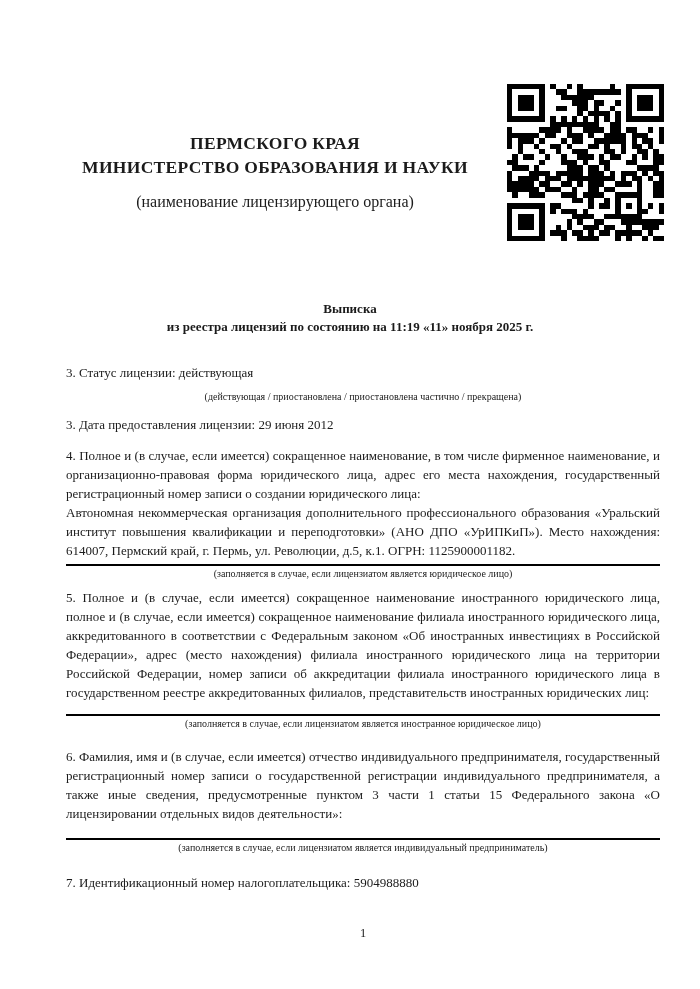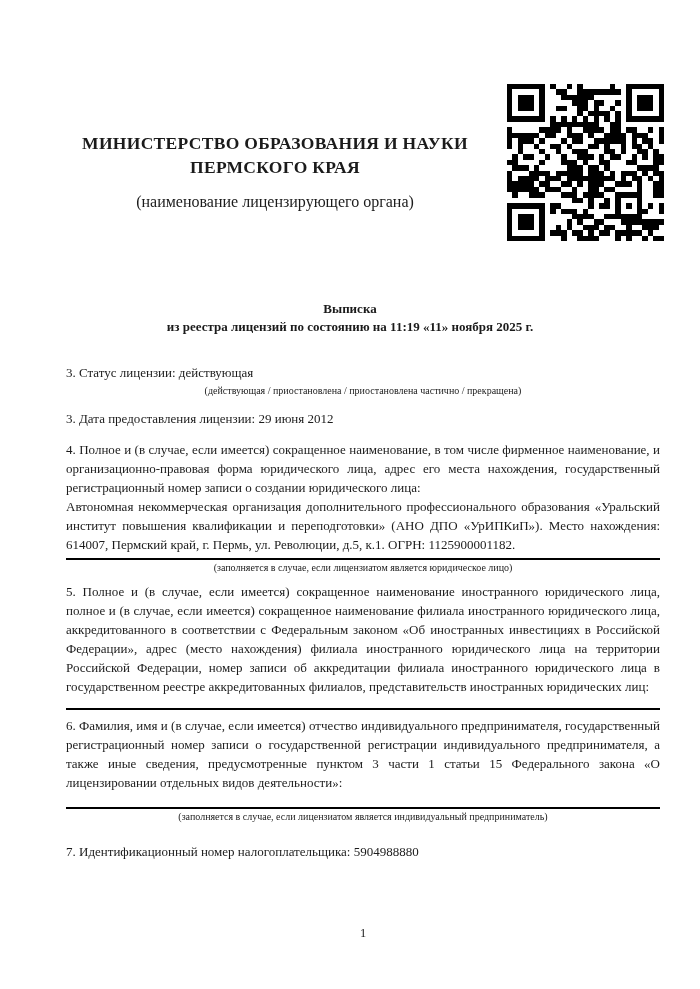--- a/index.html
+++ b/index.html
@@ -19,35 +19,35 @@
     font-size:13px;line-height:19px;}
   .item{white-space:nowrap;}
   .para{text-align:justify;}
   .cap{font-size:10px;line-height:14px;text-align:center;margin-top:1px;}
   .rule{height:2px;background:#000;}
   .mt16{margin-top:16px;}
   .mt11{margin-top:11px;}
   .mt12{margin-top:12px;}
   .mt4{margin-top:4px;}
   .mt7{margin-top:7px;}
-  .mt6{margin-top:6px;}
+  .mt6{margin-top:16px;}
   .mt15{margin-top:15px;}
   .mt18{margin-top:18px;}
-  .mt2{margin-top:2px;}
+  .mt2{margin-top:8px;}
   .page-number{position:absolute;top:926px;left:66px;width:594px;
     text-align:center;font-size:12.5px;}
 </style>
 </head>
 <body>
 
 <div class="page">
 
   <div class="header">
+    <div class="h-line">ПЕРМСКОГО КРАЯ</div>
     <div class="h-line">МИНИСТЕРСТВО ОБРАЗОВАНИЯ И НАУКИ</div>
-    <div class="h-line">ПЕРМСКОГО КРАЯ</div>
     <div class="h-cap">(наименование лицензирующего органа)</div>
   </div>
 
   <div class="qr">
     <svg id="qr-svg" viewBox="0 0 29 29" shape-rendering="crispEdges" xmlns="http://www.w3.org/2000/svg">
         <path d="M0 0h1v1h-1zM1 0h1v1h-1zM2 0h1v1h-1zM3 0h1v1h-1zM4 0h1v1h-1zM5 0h1v1h-1zM6 0h1v1h-1zM8 0h1v1h-1zM11 0h1v1h-1zM13 0h1v1h-1zM19 0h1v1h-1zM22 0h1v1h-1zM23 0h1v1h-1zM24 0h1v1h-1zM25 0h1v1h-1zM26 0h1v1h-1zM27 0h1v1h-1zM28 0h1v1h-1zM0 1h1v1h-1zM6 1h1v1h-1zM9 1h1v1h-1zM10 1h1v1h-1zM13 1h1v1h-1zM14 1h1v1h-1zM15 1h1v1h-1zM16 1h1v1h-1zM17 1h1v1h-1zM18 1h1v1h-1zM19 1h1v1h-1zM20 1h1v1h-1zM22 1h1v1h-1zM28 1h1v1h-1zM0 2h1v1h-1zM2 2h1v1h-1zM3 2h1v1h-1zM4 2h1v1h-1zM6 2h1v1h-1zM10 2h1v1h-1zM11 2h1v1h-1zM12 2h1v1h-1zM13 2h1v1h-1zM14 2h1v1h-1zM15 2h1v1h-1zM22 2h1v1h-1zM24 2h1v1h-1zM25 2h1v1h-1zM26 2h1v1h-1zM28 2h1v1h-1zM0 3h1v1h-1zM2 3h1v1h-1zM3 3h1v1h-1zM4 3h1v1h-1zM6 3h1v1h-1zM12 3h1v1h-1zM13 3h1v1h-1zM14 3h1v1h-1zM16 3h1v1h-1zM17 3h1v1h-1zM20 3h1v1h-1zM22 3h1v1h-1zM24 3h1v1h-1zM25 3h1v1h-1zM26 3h1v1h-1zM28 3h1v1h-1zM0 4h1v1h-1zM2 4h1v1h-1zM3 4h1v1h-1zM4 4h1v1h-1zM6 4h1v1h-1zM9 4h1v1h-1zM10 4h1v1h-1zM13 4h1v1h-1zM14 4h1v1h-1zM16 4h1v1h-1zM19 4h1v1h-1zM22 4h1v1h-1zM24 4h1v1h-1zM25 4h1v1h-1zM26 4h1v1h-1zM28 4h1v1h-1zM0 5h1v1h-1zM6 5h1v1h-1zM13 5h1v1h-1zM15 5h1v1h-1zM16 5h1v1h-1zM17 5h1v1h-1zM18 5h1v1h-1zM20 5h1v1h-1zM22 5h1v1h-1zM28 5h1v1h-1zM0 6h1v1h-1zM1 6h1v1h-1zM2 6h1v1h-1zM3 6h1v1h-1zM4 6h1v1h-1zM5 6h1v1h-1zM6 6h1v1h-1zM8 6h1v1h-1zM10 6h1v1h-1zM12 6h1v1h-1zM14 6h1v1h-1zM16 6h1v1h-1zM18 6h1v1h-1zM20 6h1v1h-1zM22 6h1v1h-1zM23 6h1v1h-1zM24 6h1v1h-1zM25 6h1v1h-1zM26 6h1v1h-1zM27 6h1v1h-1zM28 6h1v1h-1zM8 7h1v1h-1zM9 7h1v1h-1zM10 7h1v1h-1zM11 7h1v1h-1zM12 7h1v1h-1zM13 7h1v1h-1zM14 7h1v1h-1zM15 7h1v1h-1zM16 7h1v1h-1zM19 7h1v1h-1zM20 7h1v1h-1zM0 8h1v1h-1zM6 8h1v1h-1zM7 8h1v1h-1zM8 8h1v1h-1zM9 8h1v1h-1zM11 8h1v1h-1zM14 8h1v1h-1zM15 8h1v1h-1zM16 8h1v1h-1zM17 8h1v1h-1zM19 8h1v1h-1zM20 8h1v1h-1zM22 8h1v1h-1zM23 8h1v1h-1zM26 8h1v1h-1zM28 8h1v1h-1zM0 9h1v1h-1zM1 9h1v1h-1zM2 9h1v1h-1zM3 9h1v1h-1zM4 9h1v1h-1zM5 9h1v1h-1zM7 9h1v1h-1zM8 9h1v1h-1zM11 9h1v1h-1zM12 9h1v1h-1zM13 9h1v1h-1zM15 9h1v1h-1zM18 9h1v1h-1zM19 9h1v1h-1zM20 9h1v1h-1zM21 9h1v1h-1zM23 9h1v1h-1zM24 9h1v1h-1zM25 9h1v1h-1zM28 9h1v1h-1zM0 10h1v1h-1zM2 10h1v1h-1zM3 10h1v1h-1zM4 10h1v1h-1zM6 10h1v1h-1zM10 10h1v1h-1zM12 10h1v1h-1zM13 10h1v1h-1zM16 10h1v1h-1zM17 10h1v1h-1zM18 10h1v1h-1zM19 10h1v1h-1zM20 10h1v1h-1zM21 10h1v1h-1zM23 10h1v1h-1zM25 10h1v1h-1zM26 10h1v1h-1zM28 10h1v1h-1zM0 11h1v1h-1zM2 11h1v1h-1zM5 11h1v1h-1zM8 11h1v1h-1zM9 11h1v1h-1zM11 11h1v1h-1zM15 11h1v1h-1zM16 11h1v1h-1zM18 11h1v1h-1zM21 11h1v1h-1zM23 11h1v1h-1zM24 11h1v1h-1zM26 11h1v1h-1zM2 12h1v1h-1zM6 12h1v1h-1zM9 12h1v1h-1zM12 12h1v1h-1zM13 12h1v1h-1zM14 12h1v1h-1zM18 12h1v1h-1zM19 12h1v1h-1zM21 12h1v1h-1zM24 12h1v1h-1zM25 12h1v1h-1zM27 12h1v1h-1zM1 13h1v1h-1zM3 13h1v1h-1zM4 13h1v1h-1zM7 13h1v1h-1zM10 13h1v1h-1zM13 13h1v1h-1zM14 13h1v1h-1zM15 13h1v1h-1zM17 13h1v1h-1zM19 13h1v1h-1zM20 13h1v1h-1zM23 13h1v1h-1zM25 13h1v1h-1zM27 13h1v1h-1zM28 13h1v1h-1zM0 14h1v1h-1zM1 14h1v1h-1zM6 14h1v1h-1zM10 14h1v1h-1zM11 14h1v1h-1zM12 14h1v1h-1zM14 14h1v1h-1zM17 14h1v1h-1zM18 14h1v1h-1zM22 14h1v1h-1zM23 14h1v1h-1zM27 14h1v1h-1zM28 14h1v1h-1zM1 15h1v1h-1zM2 15h1v1h-1zM3 15h1v1h-1zM5 15h1v1h-1zM11 15h1v1h-1zM12 15h1v1h-1zM13 15h1v1h-1zM15 15h1v1h-1zM16 15h1v1h-1zM18 15h1v1h-1zM24 15h1v1h-1zM25 15h1v1h-1zM26 15h1v1h-1zM27 15h1v1h-1zM0 16h1v1h-1zM4 16h1v1h-1zM5 16h1v1h-1zM6 16h1v1h-1zM7 16h1v1h-1zM9 16h1v1h-1zM10 16h1v1h-1zM11 16h1v1h-1zM12 16h1v1h-1zM13 16h1v1h-1zM15 16h1v1h-1zM16 16h1v1h-1zM17 16h1v1h-1zM19 16h1v1h-1zM21 16h1v1h-1zM22 16h1v1h-1zM23 16h1v1h-1zM25 16h1v1h-1zM27 16h1v1h-1zM28 16h1v1h-1zM0 17h1v1h-1zM2 17h1v1h-1zM3 17h1v1h-1zM4 17h1v1h-1zM5 17h1v1h-1zM7 17h1v1h-1zM8 17h1v1h-1zM9 17h1v1h-1zM11 17h1v1h-1zM12 17h1v1h-1zM13 17h1v1h-1zM14 17h1v1h-1zM15 17h1v1h-1zM16 17h1v1h-1zM17 17h1v1h-1zM18 17h1v1h-1zM19 17h1v1h-1zM21 17h1v1h-1zM23 17h1v1h-1zM24 17h1v1h-1zM26 17h1v1h-1zM28 17h1v1h-1zM0 18h1v1h-1zM1 18h1v1h-1zM2 18h1v1h-1zM3 18h1v1h-1zM4 18h1v1h-1zM6 18h1v1h-1zM7 18h1v1h-1zM10 18h1v1h-1zM11 18h1v1h-1zM13 18h1v1h-1zM15 18h1v1h-1zM16 18h1v1h-1zM17 18h1v1h-1zM20 18h1v1h-1zM21 18h1v1h-1zM22 18h1v1h-1zM24 18h1v1h-1zM27 18h1v1h-1zM28 18h1v1h-1zM0 19h1v1h-1zM1 19h1v1h-1zM2 19h1v1h-1zM3 19h1v1h-1zM4 19h1v1h-1zM5 19h1v1h-1zM7 19h1v1h-1zM8 19h1v1h-1zM9 19h1v1h-1zM12 19h1v1h-1zM15 19h1v1h-1zM16 19h1v1h-1zM18 19h1v1h-1zM19 19h1v1h-1zM24 19h1v1h-1zM27 19h1v1h-1zM28 19h1v1h-1zM1 20h1v1h-1zM4 20h1v1h-1zM5 20h1v1h-1zM6 20h1v1h-1zM10 20h1v1h-1zM11 20h1v1h-1zM12 20h1v1h-1zM14 20h1v1h-1zM15 20h1v1h-1zM16 20h1v1h-1zM17 20h1v1h-1zM20 20h1v1h-1zM21 20h1v1h-1zM22 20h1v1h-1zM23 20h1v1h-1zM24 20h1v1h-1zM27 20h1v1h-1zM28 20h1v1h-1zM12 21h1v1h-1zM13 21h1v1h-1zM15 21h1v1h-1zM18 21h1v1h-1zM20 21h1v1h-1zM24 21h1v1h-1zM0 22h1v1h-1zM1 22h1v1h-1zM2 22h1v1h-1zM3 22h1v1h-1zM4 22h1v1h-1zM5 22h1v1h-1zM6 22h1v1h-1zM8 22h1v1h-1zM9 22h1v1h-1zM15 22h1v1h-1zM17 22h1v1h-1zM18 22h1v1h-1zM20 22h1v1h-1zM22 22h1v1h-1zM24 22h1v1h-1zM26 22h1v1h-1zM28 22h1v1h-1zM0 23h1v1h-1zM6 23h1v1h-1zM8 23h1v1h-1zM10 23h1v1h-1zM11 23h1v1h-1zM12 23h1v1h-1zM14 23h1v1h-1zM20 23h1v1h-1zM24 23h1v1h-1zM25 23h1v1h-1zM28 23h1v1h-1zM0 24h1v1h-1zM2 24h1v1h-1zM3 24h1v1h-1zM4 24h1v1h-1zM6 24h1v1h-1zM12 24h1v1h-1zM13 24h1v1h-1zM14 24h1v1h-1zM15 24h1v1h-1zM18 24h1v1h-1zM19 24h1v1h-1zM20 24h1v1h-1zM21 24h1v1h-1zM22 24h1v1h-1zM23 24h1v1h-1zM24 24h1v1h-1zM0 25h1v1h-1zM2 25h1v1h-1zM3 25h1v1h-1zM4 25h1v1h-1zM6 25h1v1h-1zM11 25h1v1h-1zM13 25h1v1h-1zM16 25h1v1h-1zM17 25h1v1h-1zM21 25h1v1h-1zM22 25h1v1h-1zM23 25h1v1h-1zM24 25h1v1h-1zM25 25h1v1h-1zM26 25h1v1h-1zM27 25h1v1h-1zM28 25h1v1h-1zM0 26h1v1h-1zM2 26h1v1h-1zM3 26h1v1h-1zM4 26h1v1h-1zM6 26h1v1h-1zM9 26h1v1h-1zM11 26h1v1h-1zM14 26h1v1h-1zM15 26h1v1h-1zM16 26h1v1h-1zM18 26h1v1h-1zM19 26h1v1h-1zM22 26h1v1h-1zM25 26h1v1h-1zM26 26h1v1h-1zM27 26h1v1h-1zM0 27h1v1h-1zM6 27h1v1h-1zM8 27h1v1h-1zM9 27h1v1h-1zM10 27h1v1h-1zM12 27h1v1h-1zM13 27h1v1h-1zM15 27h1v1h-1zM17 27h1v1h-1zM18 27h1v1h-1zM20 27h1v1h-1zM21 27h1v1h-1zM22 27h1v1h-1zM23 27h1v1h-1zM24 27h1v1h-1zM26 27h1v1h-1zM0 28h1v1h-1zM1 28h1v1h-1zM2 28h1v1h-1zM3 28h1v1h-1zM4 28h1v1h-1zM5 28h1v1h-1zM6 28h1v1h-1zM10 28h1v1h-1zM13 28h1v1h-1zM14 28h1v1h-1zM15 28h1v1h-1zM16 28h1v1h-1zM20 28h1v1h-1zM22 28h1v1h-1zM25 28h1v1h-1zM27 28h1v1h-1zM28 28h1v1h-1z" fill="#000000"></path>
       </svg>
   </div>
 
   <div class="doc-title">
@@ -65,20 +65,21 @@
 
     <div class="mt12">
       <div class="para">4. Полное и (в случае, если имеется) сокращенное наименование, в том числе фирменное наименование, и организационно-правовая форма юридического лица, адрес его места нахождения, государственный регистрационный номер записи о создании юридического лица:</div>
       <div class="para">Автономная некоммерческая организация дополнительного профессионального образования «Уральский институт повышения квалификации и переподготовки» (АНО ДПО «УрИПКиП»). Место нахождения: 614007, Пермский край, г. Пермь, ул. Революции, д.5, к.1. ОГРН: 1125900001182.</div>
     </div>
     <div class="rule mt4"></div>
     <div class="cap">(заполняется в случае, если лицензиатом является юридическое лицо)</div>
 
     <div class="para mt7">5. Полное и (в случае, если имеется) сокращенное наименование иностранного юридического лица, полное и (в случае, если имеется) сокращенное наименование филиала иностранного юридического лица, аккредитованного в соответствии с Федеральным законом «Об иностранных инвестициях в Российской Федерации», адрес (место нахождения) филиала иностранного юридического лица на территории Российской Федерации, номер записи об аккредитации филиала иностранного юридического лица в государственном реестре аккредитованных филиалов, представительств иностранных юридических лиц:</div>
     <div class="rule mt12"></div>
+    <div class="cap">(заполняется в случае, если лицензиатом является иностранное юридическое лицо)</div>
 
     <div class="para mt6">6. Фамилия, имя и (в случае, если имеется) отчество индивидуального предпринимателя, государственный регистрационный номер записи о государственной регистрации индивидуального предпринимателя, а также иные сведения, предусмотренные пунктом 3 части 1 статьи 15 Федерального закона «О лицензировании отдельных видов деятельности»:</div>
     <div class="rule mt15"></div>
     <div class="cap">(заполняется в случае, если лицензиатом является индивидуальный предприниматель)</div>
 
     <div class="item mt18">7. Идентификационный номер налогоплательщика: 5904988880</div>
 
   </div>
 
   <div class="page-number">1</div>

